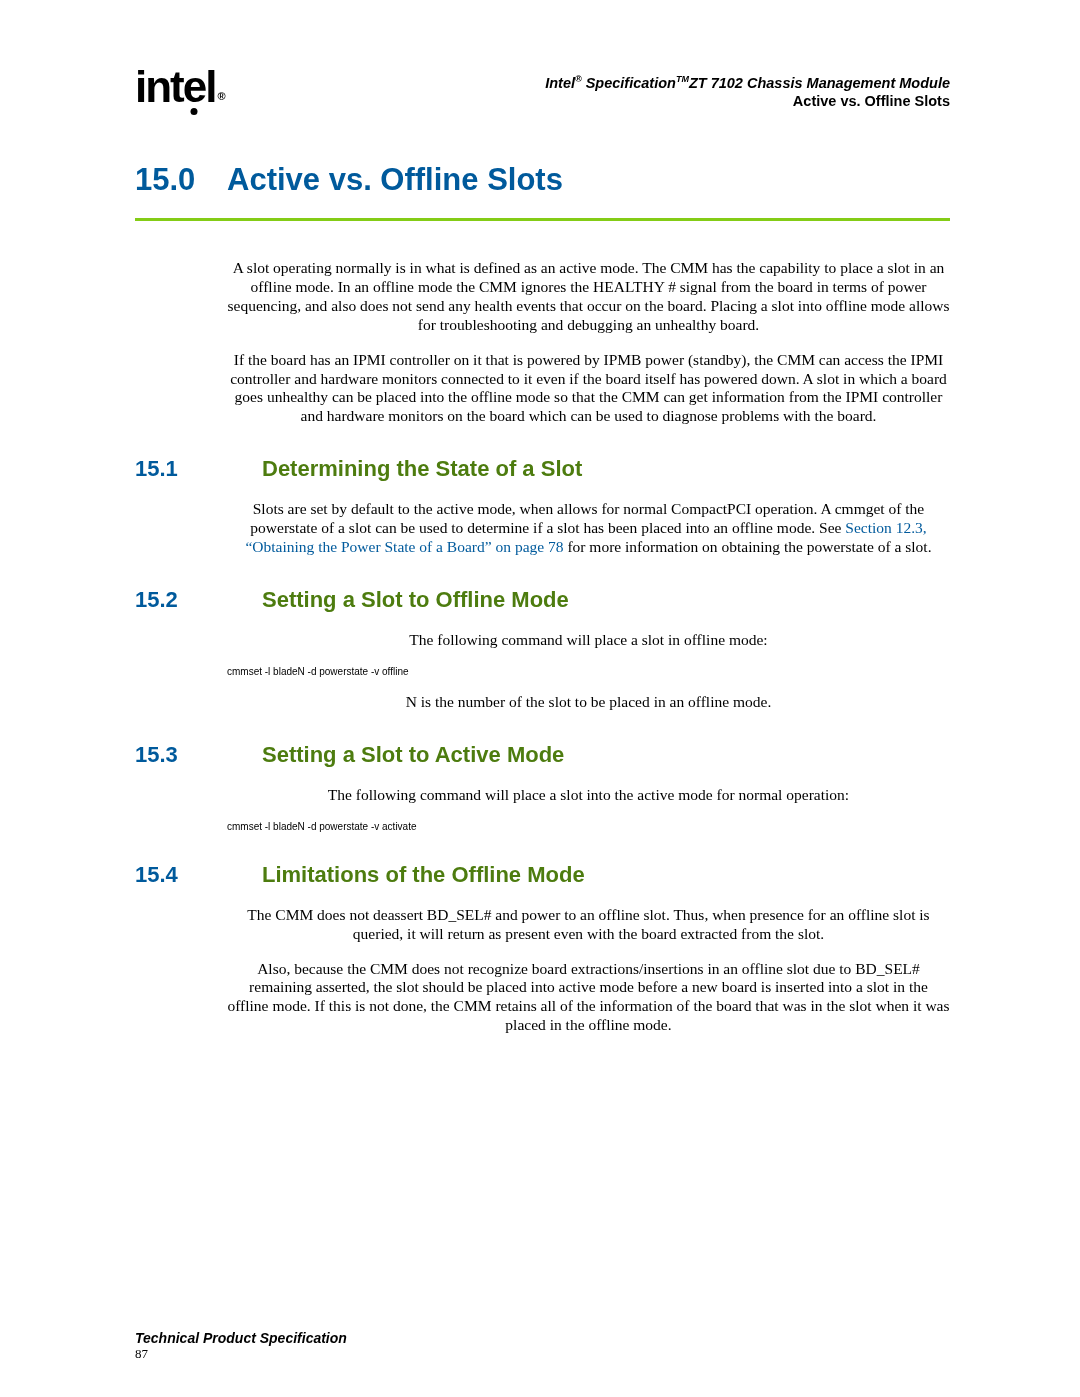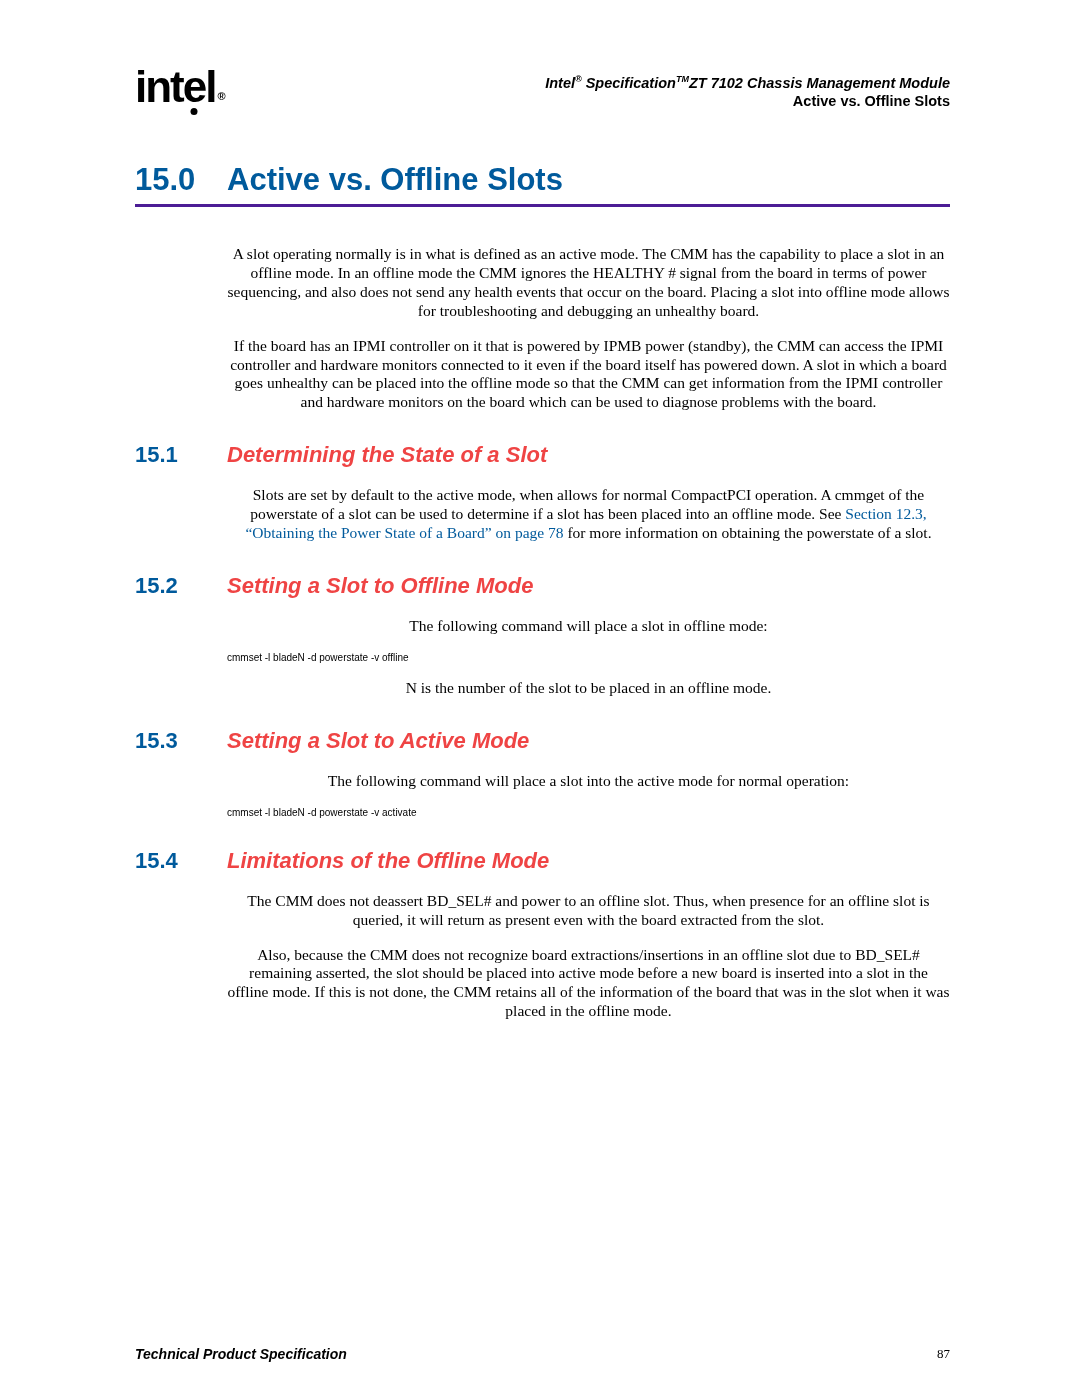--- a/index.html
+++ b/index.html
@@ -62,22 +62,22 @@
   }
   .header-line1 sup { font-size: 9px; font-style: italic; }
   .header-line2 {
     font-weight: 700;
     font-size: 14.5px;
     margin-top: 2px;
   }
   .chapter-head {
     display: flex;
     align-items: baseline;
-    border-bottom: 3px solid #4c1d95;
-    padding-bottom: 6px;
+    border-bottom: 3px solid #84cc16;
+    padding-bottom: 20px;
     margin-bottom: 38px;
   }
   .chapter-num {
     color: #005a9c;
     font-family: Arial, Helvetica, sans-serif;
     font-weight: 700;
     font-size: 31px;
     width: 92px;
     flex-shrink: 0;
   }
@@ -99,46 +99,47 @@
   p.code {
     font-family: Arial, Helvetica, sans-serif;
     font-size: 10px;
     margin-bottom: 16px;
   }
   .section-head {
     display: flex;
     align-items: center;
     margin-top: 30px;
     margin-bottom: 18px;
+    gap: 35px;
   }
   .section-num {
     color: #005a9c;
     font-family: Arial, Helvetica, sans-serif;
     font-weight: 700;
     font-size: 22px;
     width: 92px;
     flex-shrink: 0;
   }
   .section-title {
-    color: #ef4444;
+    color: #4d7c0f;
     font-family: Arial, Helvetica, sans-serif;
     font-weight: 700;
     font-size: 22px;
-    font-style: italic;
   }
   .xref { color: #005a9c; }
   .footer {
     position: absolute;
     bottom: 35px;
     left: 135px;
     right: 130px;
     display: flex;
-    justify-content: space-between;
+    justify-content: center;
     font-family: Arial, Helvetica, sans-serif;
     font-size: 14px;
+    flex-direction: column;
   }
   .footer-left { font-weight: 700; font-style: italic; }
   .footer-right { font-family: 'Times New Roman', serif; font-size: 13px;}
 </style>
 </head>
 <body>
 
 <div class="page">
 
   <div class="header-row">

